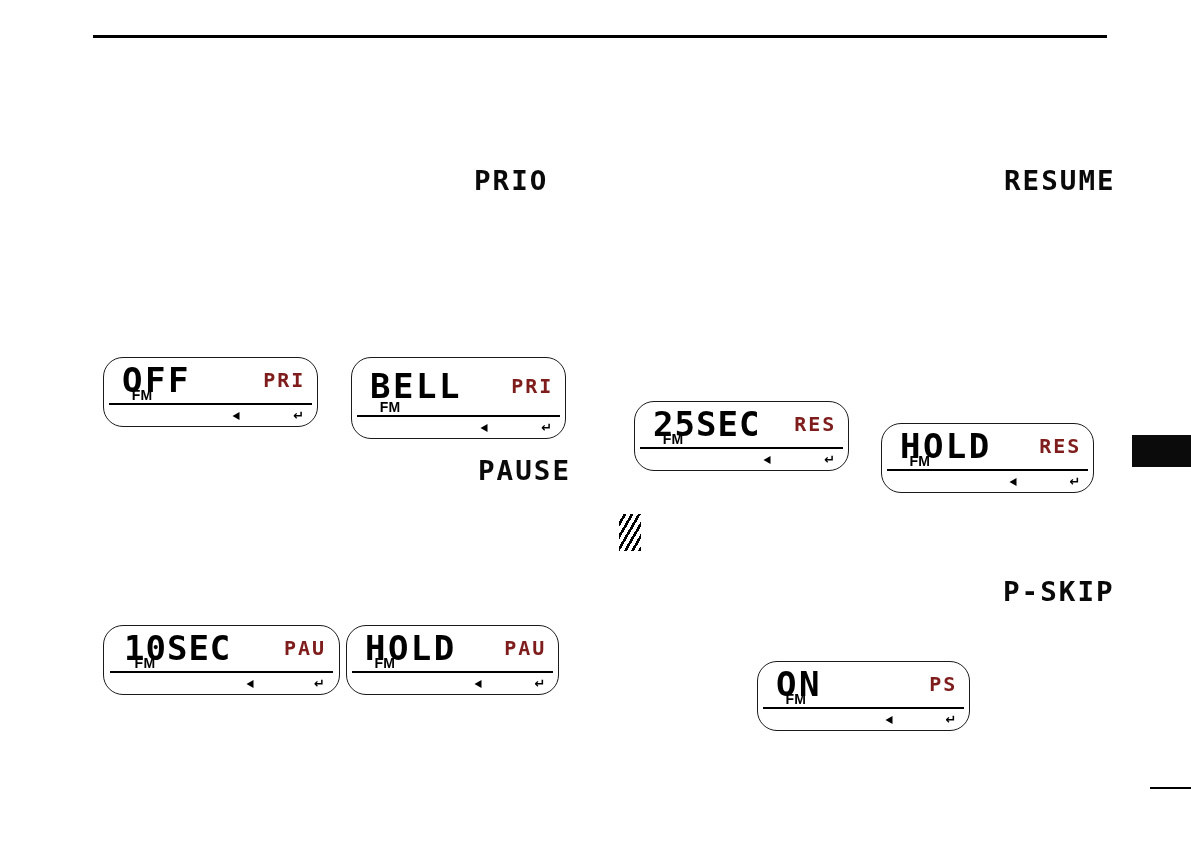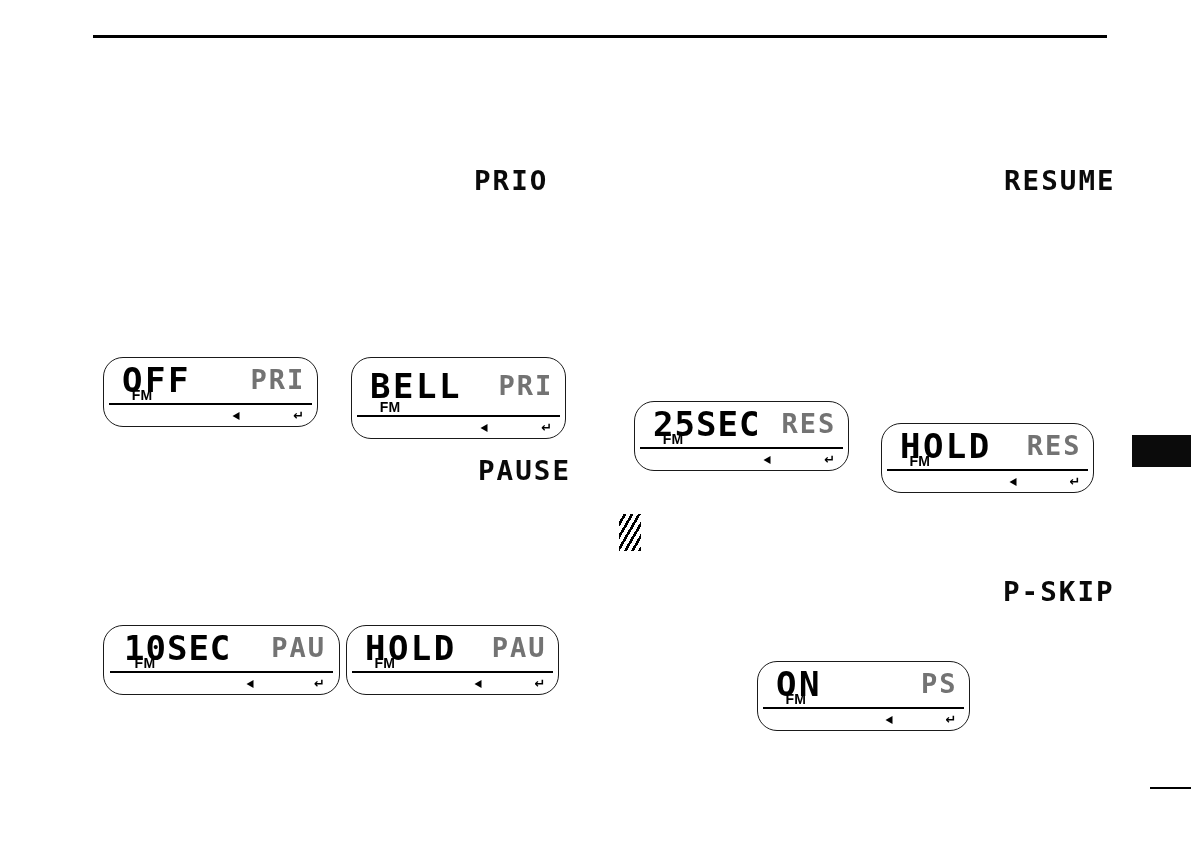--- a/index.html
+++ b/index.html
@@ -96,23 +96,23 @@
     white-space: nowrap;
   }
   .lcd-main.tight { letter-spacing: 1px; }
   .lcd-mode {
     position: absolute;
     right: 5.5%;
     top: 50%;
     transform: translateY(-54%);
     font-family: "DejaVu Sans Mono", "Liberation Mono", monospace;
     font-weight: 700;
-    font-size: 27px;
+    font-size: 20px;
     letter-spacing: 2px;
-    color: #737373;
+    color: #7f1d1d;
     line-height: 1;
     white-space: nowrap;
   }
   .lcd-fm {
     position: absolute;
     left: 13%;
     bottom: 2px;
     font-family: "Liberation Sans", sans-serif;
     font-weight: 700;
     font-size: 14px;

